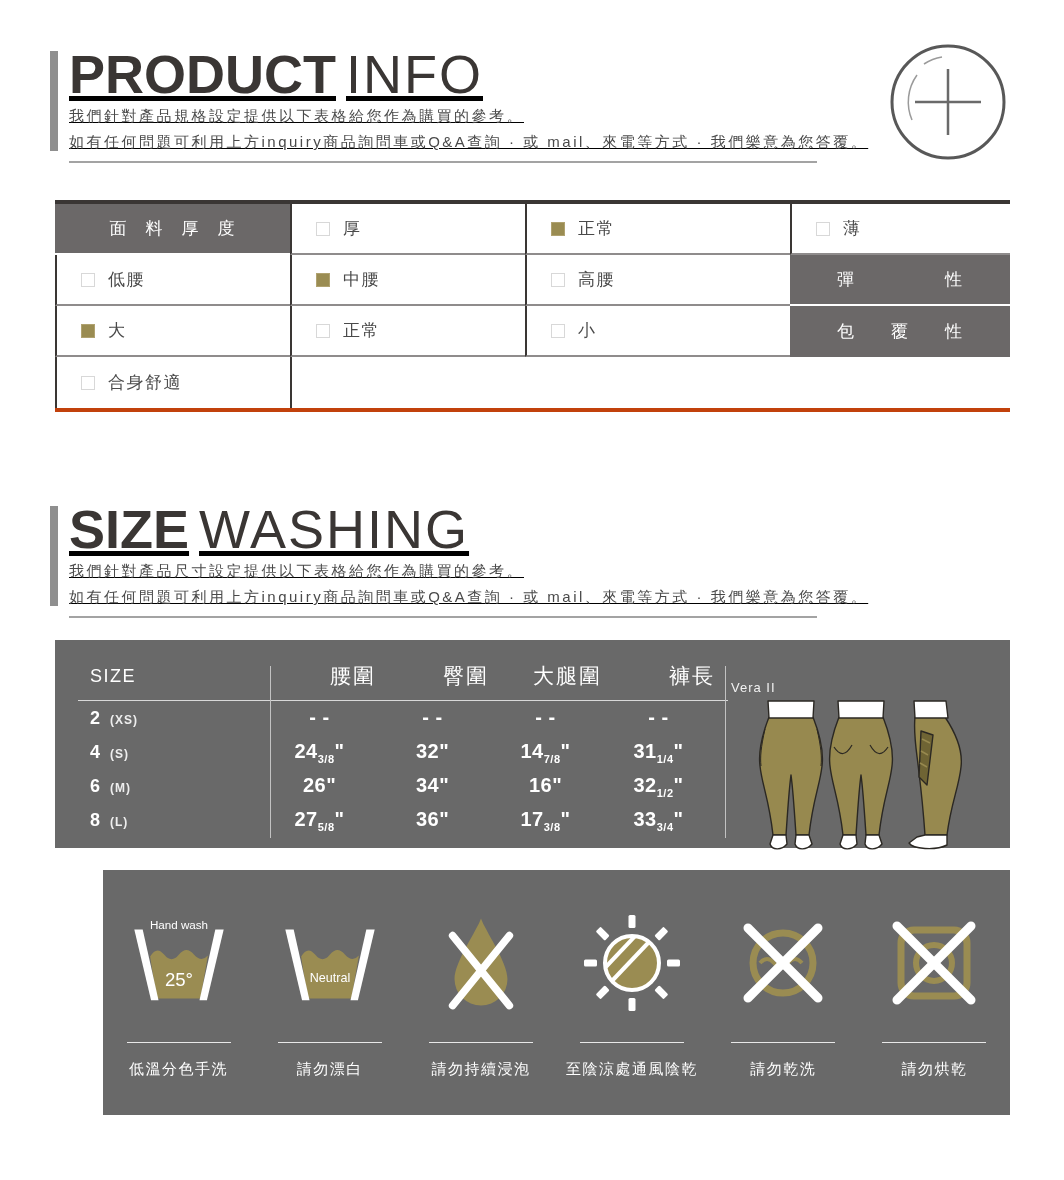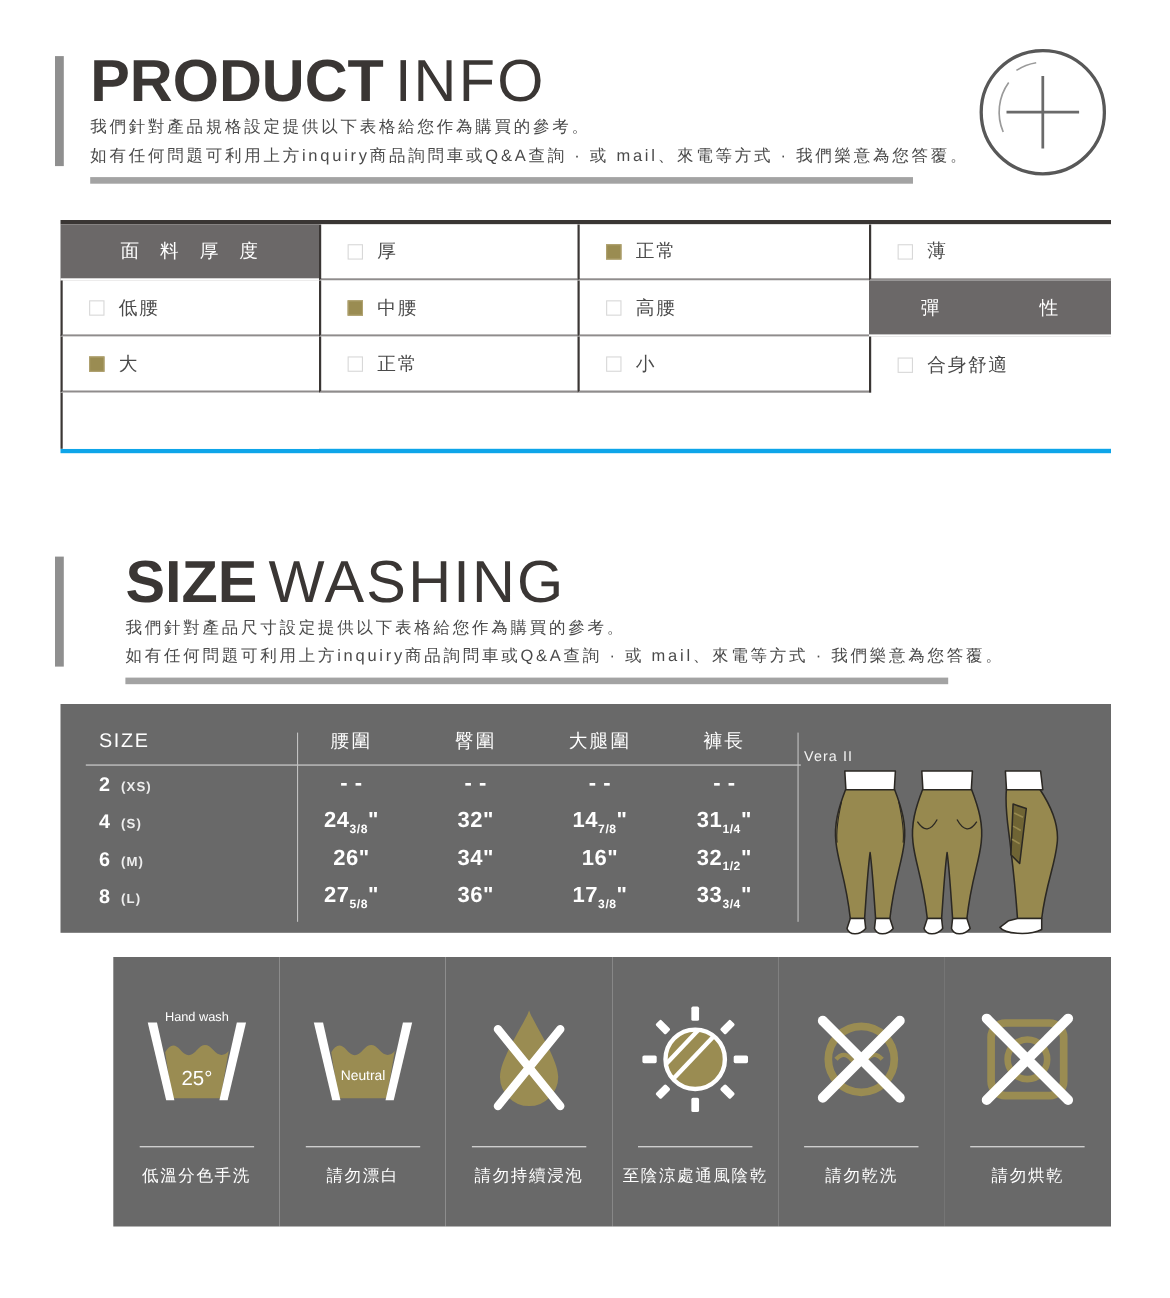--- a/index.html
+++ b/index.html
@@ -5,34 +5,34 @@
   * { margin:0; padding:0; box-sizing:border-box; }
   html,body { background:#ffffff; }
   .page {
     position:relative; width:1064px; height:1180px; background:#ffffff;
     font-family:"Liberation Sans","DejaVu Sans",sans-serif; overflow:hidden;
   }
 
   
   .sec-head { position:absolute; left:50px; width:860px; }
   .sec-head .accent { position:absolute; left:0; top:6px; width:8px; height:100px; background:#8f8f8f; }
-  .head-body { margin-left:32px; width:748px; border-bottom:6px solid #a3a3a3; padding-bottom:6px; }
+  .head-body { margin-left:19px; width:748px; border-bottom:2px solid #a3a3a3; padding-bottom:6px;text-decoration:underline; }
   .head-title { font-size:54px; line-height:58px; color:#3a3634; letter-spacing:0; white-space:nowrap; }
   .head-title .t-bold { font-weight:700; }
   .head-title .t-light { font-weight:300; margin-left:10px; letter-spacing:2px; }
   .desc { font-size:15px; letter-spacing:2.5px; color:#4a4a4a; line-height:26px; white-space:nowrap; }
 
   
   .plus-badge { position:absolute; left:886px; top:40px; width:124px; height:124px; }
 
   
   .spec {
     position:absolute; left:55px; top:200px; width:955px;
     display:grid; grid-template-columns:235px 235px 265px 220px;
-    border-top:4px solid #3a3634; border-bottom:4px solid #0ea5e9;
+    border-top:4px solid #3a3634; border-bottom:4px solid #c2410c;
   }
   .spec .cell { height:51px; }
   .spec .lab {
     background:#6b6868; border-bottom:2px solid #ffffff;
     display:flex; align-items:center; justify-content:center;
   }
   .lab-inner { width:126px; color:#ffffff; font-size:17px; letter-spacing:1px;
     text-align:justify; text-align-last:justify; }
   .spec .opt {
     border-left:2px solid #3a3634; border-bottom:2px solid #8f8c8c;
@@ -41,21 +41,21 @@
   .spec .last { border-bottom:none; }
   .cb { width:14px; height:14px; background:#ffffff; border:1px solid #d8d8d8; flex:0 0 auto; }
   .cb.checked { background:#9a8c52; border-color:#b0a270; }
   .opt-label { font-size:17px; color:#4a4a4a; letter-spacing:1.5px; }
 
   
   .size-panel { position:absolute; left:55px; top:640px; width:955px; height:208px; background:#696969; }
   .sc-table { position:absolute; left:23px; top:22px; width:650px; color:#ffffff; }
   .sc-grid { display:grid; grid-template-columns:185px 113px 113px 113px 113px; align-items:center; }
   .sc-headrow { padding-bottom:10px; border-bottom:1px solid #d8d8d8; }
-  .sc-headrow .sc-c { font-size:17px; letter-spacing:2px; text-align:center; }
+  .sc-headrow .sc-c { font-size:21px; letter-spacing:2px; text-align:right; }
   .sc-headrow .sc-size-h { font-size:18px; letter-spacing:1.5px; text-align:left; padding-left:12px; }
   .sc-row { height:34px;font-weight:bold; }
   .sc-row:first-of-type { margin-top:4px; }
   .sc-size-cell { padding-left:12px; font-size:18px; }
   .sc-fit { font-size:12px; margin-left:10px; color:#eeeeee; letter-spacing:1px; }
   .sc-v { text-align:center; font-size:20px; letter-spacing:0.5px; }
   .sc-v sub { font-size:11px;text-align:right; }
   .vline { position:absolute; top:26px; width:1px; height:172px; background:#c2c2c2; }
   .vline.v1 { left:215px; } .vline.v2 { left:670px; }
   .legging-area { position:absolute; left:676px; top:10px; width:272px; height:192px; text-align:left;margin-top:24px; }
@@ -136,28 +136,31 @@
     </div>
     <div class="cell opt">
       <span class="cb"></span>
       <span class="opt-label">正常</span>
     </div>
     <div class="cell opt">
       <span class="cb"></span>
       <span class="opt-label">小</span>
     </div>
 
+    <div class="cell lab last">
+        <div class="lab-inner">包 覆 性</div>
+      </div>
     <div class="cell opt last">
       <span class="cb"></span>
       <span class="opt-label">合身舒適</span>
     </div>
     <div class="cell opt last"></div>
   </div>
 
-  <div class="sec-head" style="top:500px;padding-left:32px;">
+  <div class="sec-head" style="top:500px;">
     <div class="accent"></div>
     <div class="head-body">
       <div class="head-title">
         <span class="t-bold">SIZE</span><span class="t-light">WASHING</span>
       </div>
       <div class="desc">我們針對產品尺寸設定提供以下表格給您作為購買的參考。</div>
       <div class="desc">如有任何問題可利用上方inquiry商品詢問車或Q&amp;A查詢 · 或 mail、來電等方式 · 我們樂意為您答覆。</div>
     </div>
   </div>
 

